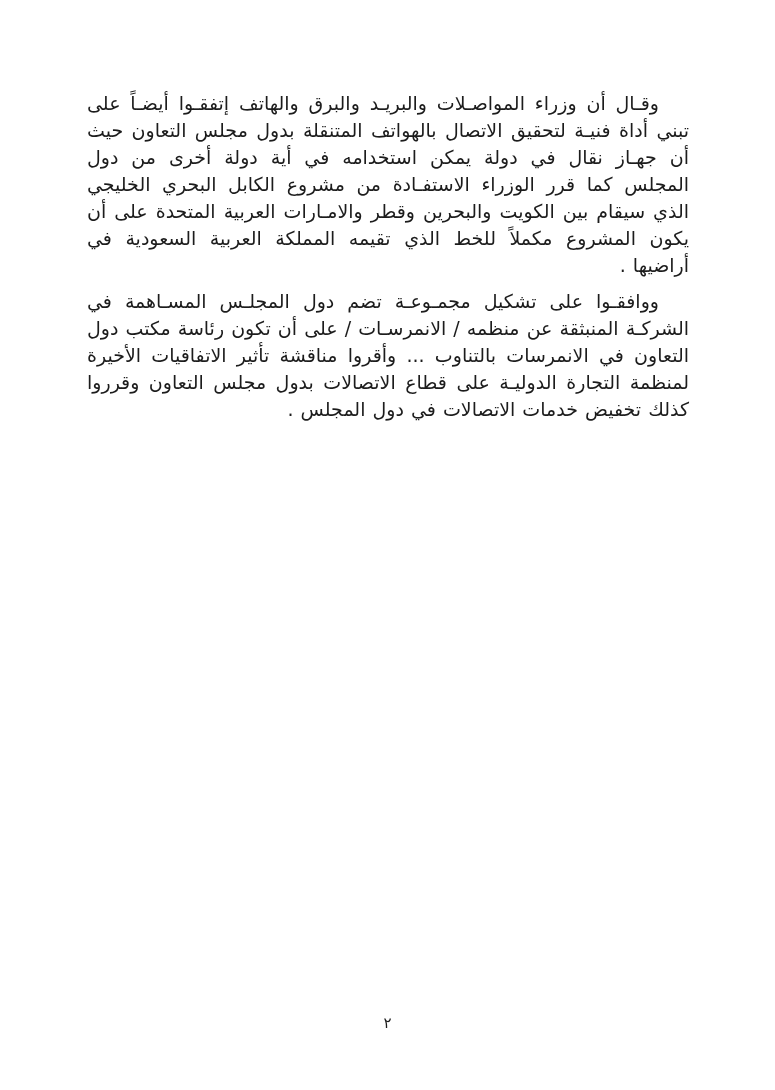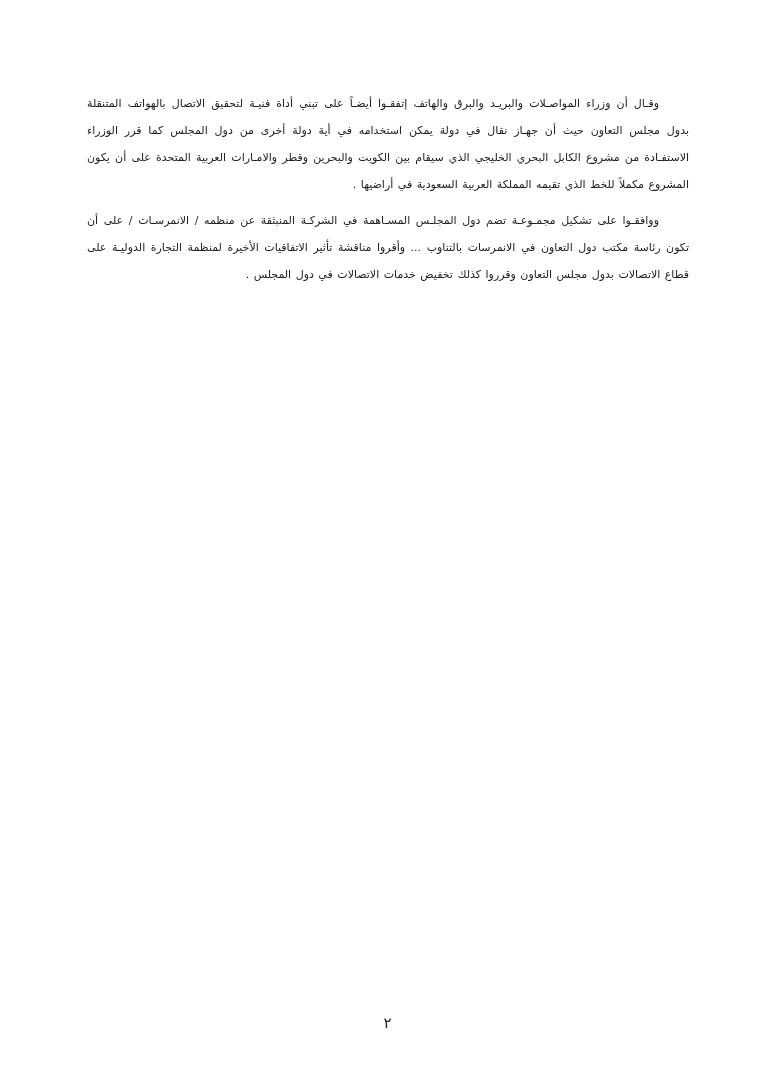--- a/index.html
+++ b/index.html
@@ -19,21 +19,21 @@
       overflow: hidden;
     }
     .text-block {
       position: absolute;
       top: 90px;
       right: 86px;
       width: 602px;
       direction: rtl;
       text-align: justify;
       color: #1c1c1c;
-      font-size: 11px;
+      font-size: 19px;
       line-height: 27px;
       letter-spacing: 0;
       word-spacing: 1px;
     }
     .text-block p {
       margin: 0 0 9px 0;
       text-indent: 30px;
     }
     .page-number {
       position: absolute;

